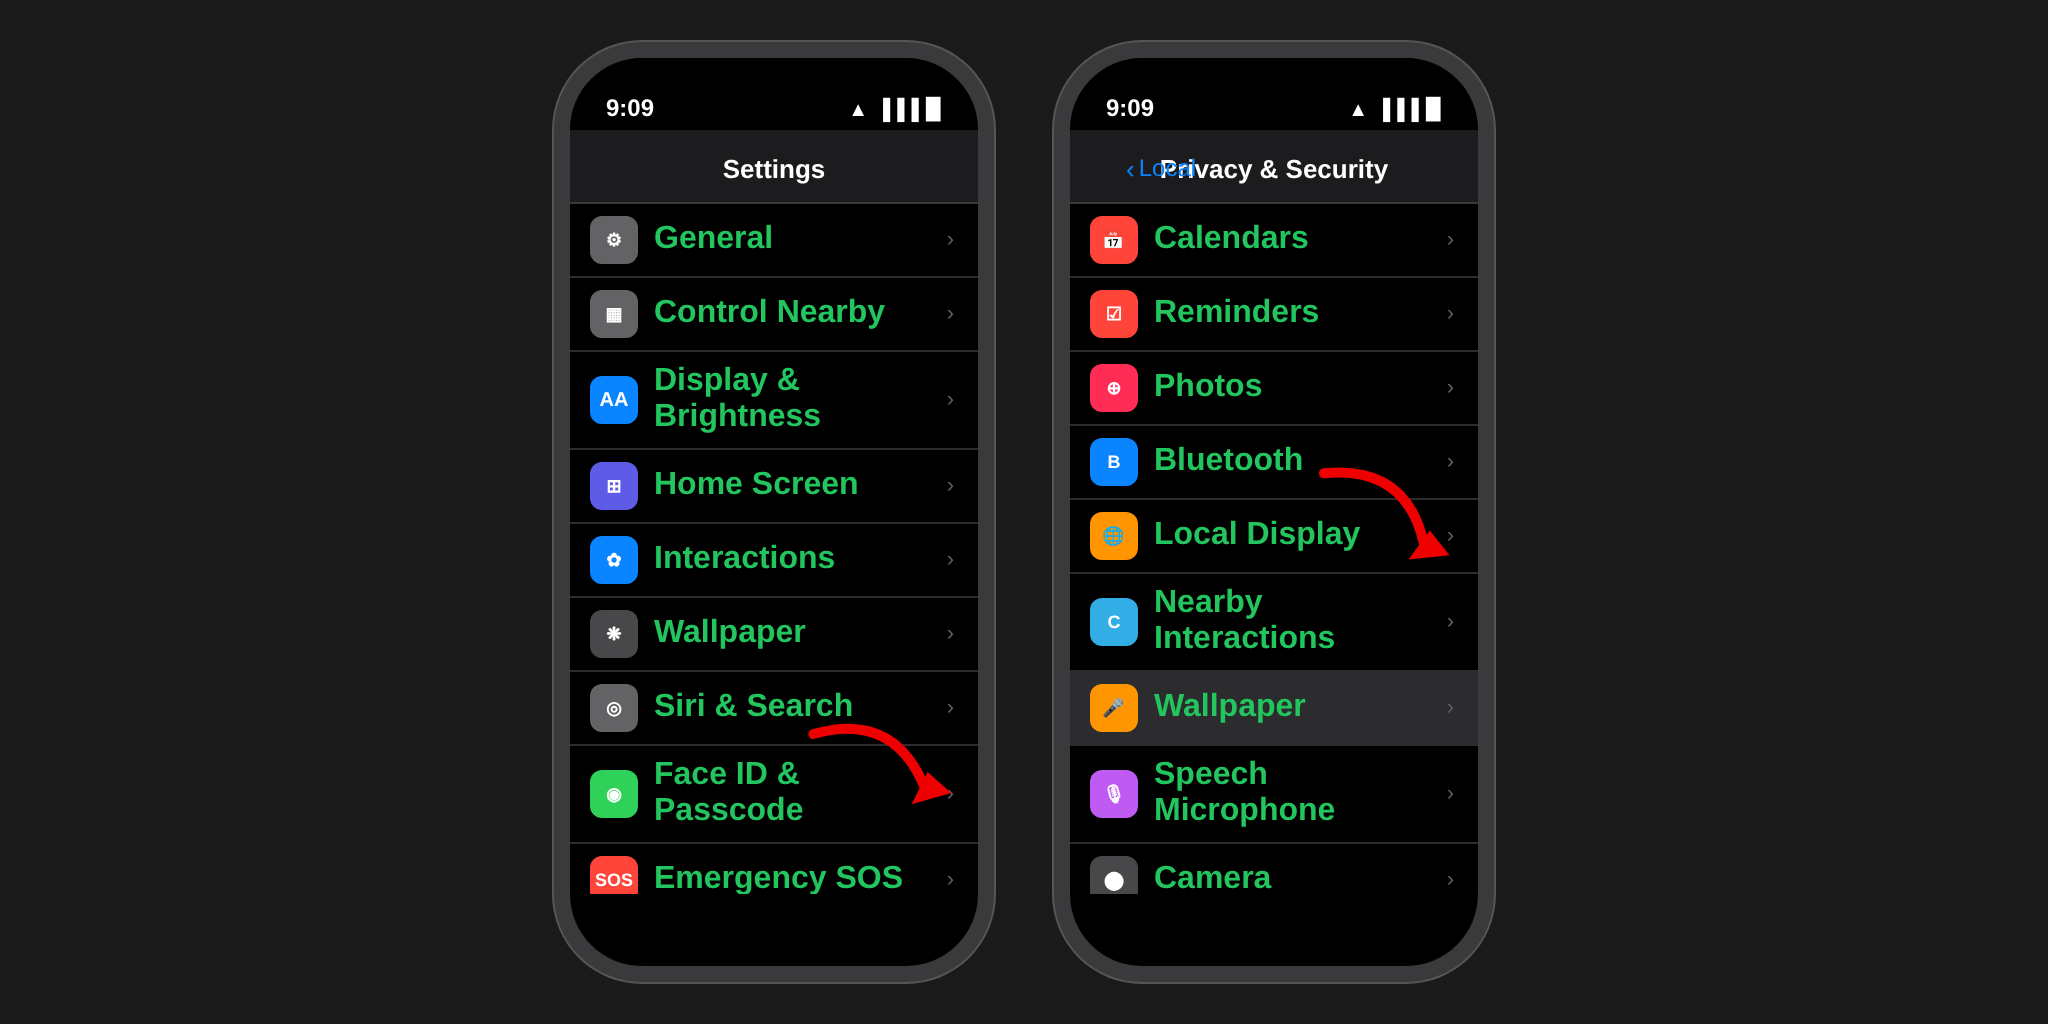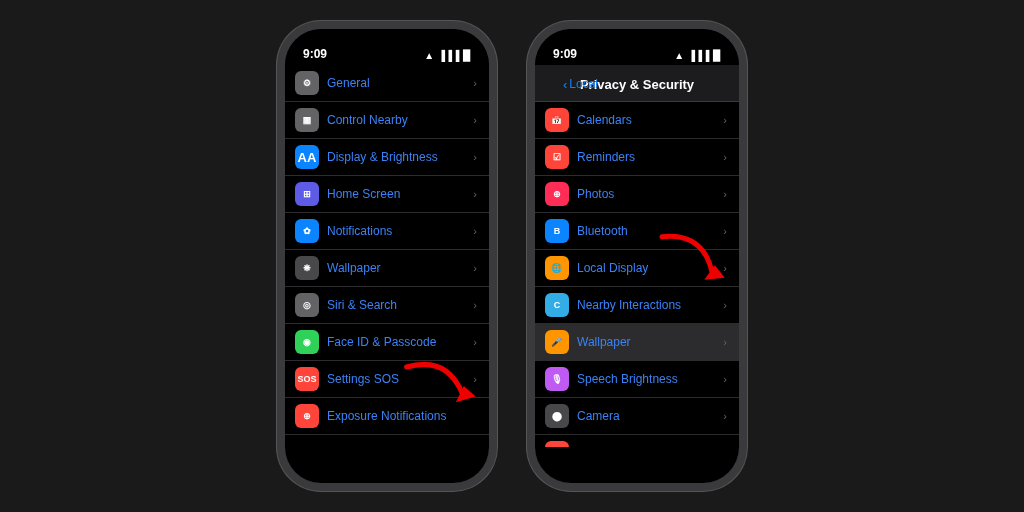--- a/index.html
+++ b/index.html
@@ -121,23 +121,23 @@
       align-items: center;
       justify-content: center;
       margin-right: 8px;
       flex-shrink: 0;
       font-size: 12px;
       color: #fff;
     }
 
     .item-label {
       flex: 1;
-      color: #3b82f6;
-      font-size: 12px;
-      font-weight: 400;
+      color: #22c55e;
+      font-size: 16px;
+      font-weight: 700;
     }
 
     .item-chevron {
       color: #636366;
       font-size: 11px;
     }
 
     
     .screen-content {
       height: calc(100% - 36px);
@@ -168,66 +168,71 @@
 
       <div class="status-bar">
         <span class="status-time">9:09</span>
         <div class="status-icons">
           <span>▲</span>
           <span>▐▐▐</span>
           <span>▉</span>
         </div>
       </div>
 
+      <div class="nav-header">
+        <div class="nav-header-row">
+          <span class="nav-title">Settings</span>
+        </div>
+      </div>
 
       <div class="settings-list" id="settings-list-1">
 
       <div class="settings-item">
             <div class="item-icon" style="background: rgb(99, 99, 102); font-size: 9px; font-weight: 700;">⚙</div>
             <span class="item-label">General</span>
             <span class="item-chevron">›</span>
           </div>
           <div class="settings-item">
             <div class="item-icon" style="background: rgb(99, 99, 102); font-size: 9px; font-weight: 700;">▦</div>
             <span class="item-label">Control Nearby</span>
             <span class="item-chevron">›</span>
           </div>
           <div class="settings-item">
-            <div class="item-icon" style="background: rgb(10, 132, 255); font-size: 13px; font-weight: 700;">AA</div>
+            <div class="item-icon" style="background: rgb(10, 132, 255); font-size: 10px; font-weight: 700;">AA</div>
             <span class="item-label">Display &amp; Brightness</span>
             <span class="item-chevron">›</span>
           </div>
           <div class="settings-item">
             <div class="item-icon" style="background: rgb(94, 92, 230); font-size: 9px; font-weight: 700;">⊞</div>
             <span class="item-label">Home Screen</span>
             <span class="item-chevron">›</span>
           </div>
           <div class="settings-item">
             <div class="item-icon" style="background: rgb(10, 132, 255); font-size: 9px; font-weight: 700;">✿</div>
-            <span class="item-label">Notifications</span>
+            <span class="item-label">Interactions</span>
             <span class="item-chevron">›</span>
           </div>
           <div class="settings-item">
             <div class="item-icon" style="background: rgb(72, 72, 74); font-size: 9px; font-weight: 700;">❋</div>
             <span class="item-label">Wallpaper</span>
             <span class="item-chevron">›</span>
           </div>
           <div class="settings-item">
             <div class="item-icon" style="background: rgb(99, 99, 102); font-size: 9px; font-weight: 700;">◎</div>
             <span class="item-label">Siri &amp; Search</span>
             <span class="item-chevron">›</span>
           </div>
           <div class="settings-item">
             <div class="item-icon" style="background: rgb(48, 209, 88); font-size: 9px; font-weight: 700;">◉</div>
             <span class="item-label">Face ID &amp; Passcode</span>
             <span class="item-chevron">›</span>
           </div>
           <div class="settings-item">
             <div class="item-icon" style="background: rgb(255, 69, 58); font-size: 9px; font-weight: 700;">SOS</div>
-            <span class="item-label">Settings SOS</span>
+            <span class="item-label">Emergency SOS</span>
             <span class="item-chevron">›</span>
           </div>
           <div class="settings-item">
             <div class="item-icon" style="background: rgb(255, 69, 58); font-size: 9px; font-weight: 700;">⊕</div>
             <span class="item-label">Exposure Notifications</span>
           </div>
         </div>
     </div>
 
     <svg class="arrow-overlay" style="bottom:60px;right:10px;width:80px;height:80px;" viewBox="0 0 80 80">
@@ -295,21 +300,21 @@
             <span class="item-label">Nearby Interactions</span>
             <span class="item-chevron">›</span>
           </div>
           <div class="settings-item highlighted-item">
             <div class="item-icon" style="background: rgb(255, 149, 0); font-size: 9px; font-weight: 700;">🎤</div>
             <span class="item-label">Wallpaper</span>
             <span class="item-chevron">›</span>
           </div>
           <div class="settings-item">
             <div class="item-icon" style="background: rgb(191, 90, 242); font-size: 9px; font-weight: 700;">🎙</div>
-            <span class="item-label">Speech Brightness</span>
+            <span class="item-label">Speech Microphone</span>
             <span class="item-chevron">›</span>
           </div>
           <div class="settings-item">
             <div class="item-icon" style="background: rgb(72, 72, 74); font-size: 9px; font-weight: 700;">⬤</div>
             <span class="item-label">Camera</span>
             <span class="item-chevron">›</span>
           </div>
           <div class="settings-item">
             <div class="item-icon" style="background: rgb(255, 69, 58); font-size: 9px; font-weight: 700;">♥</div>
             <span class="item-label">Health</span>

